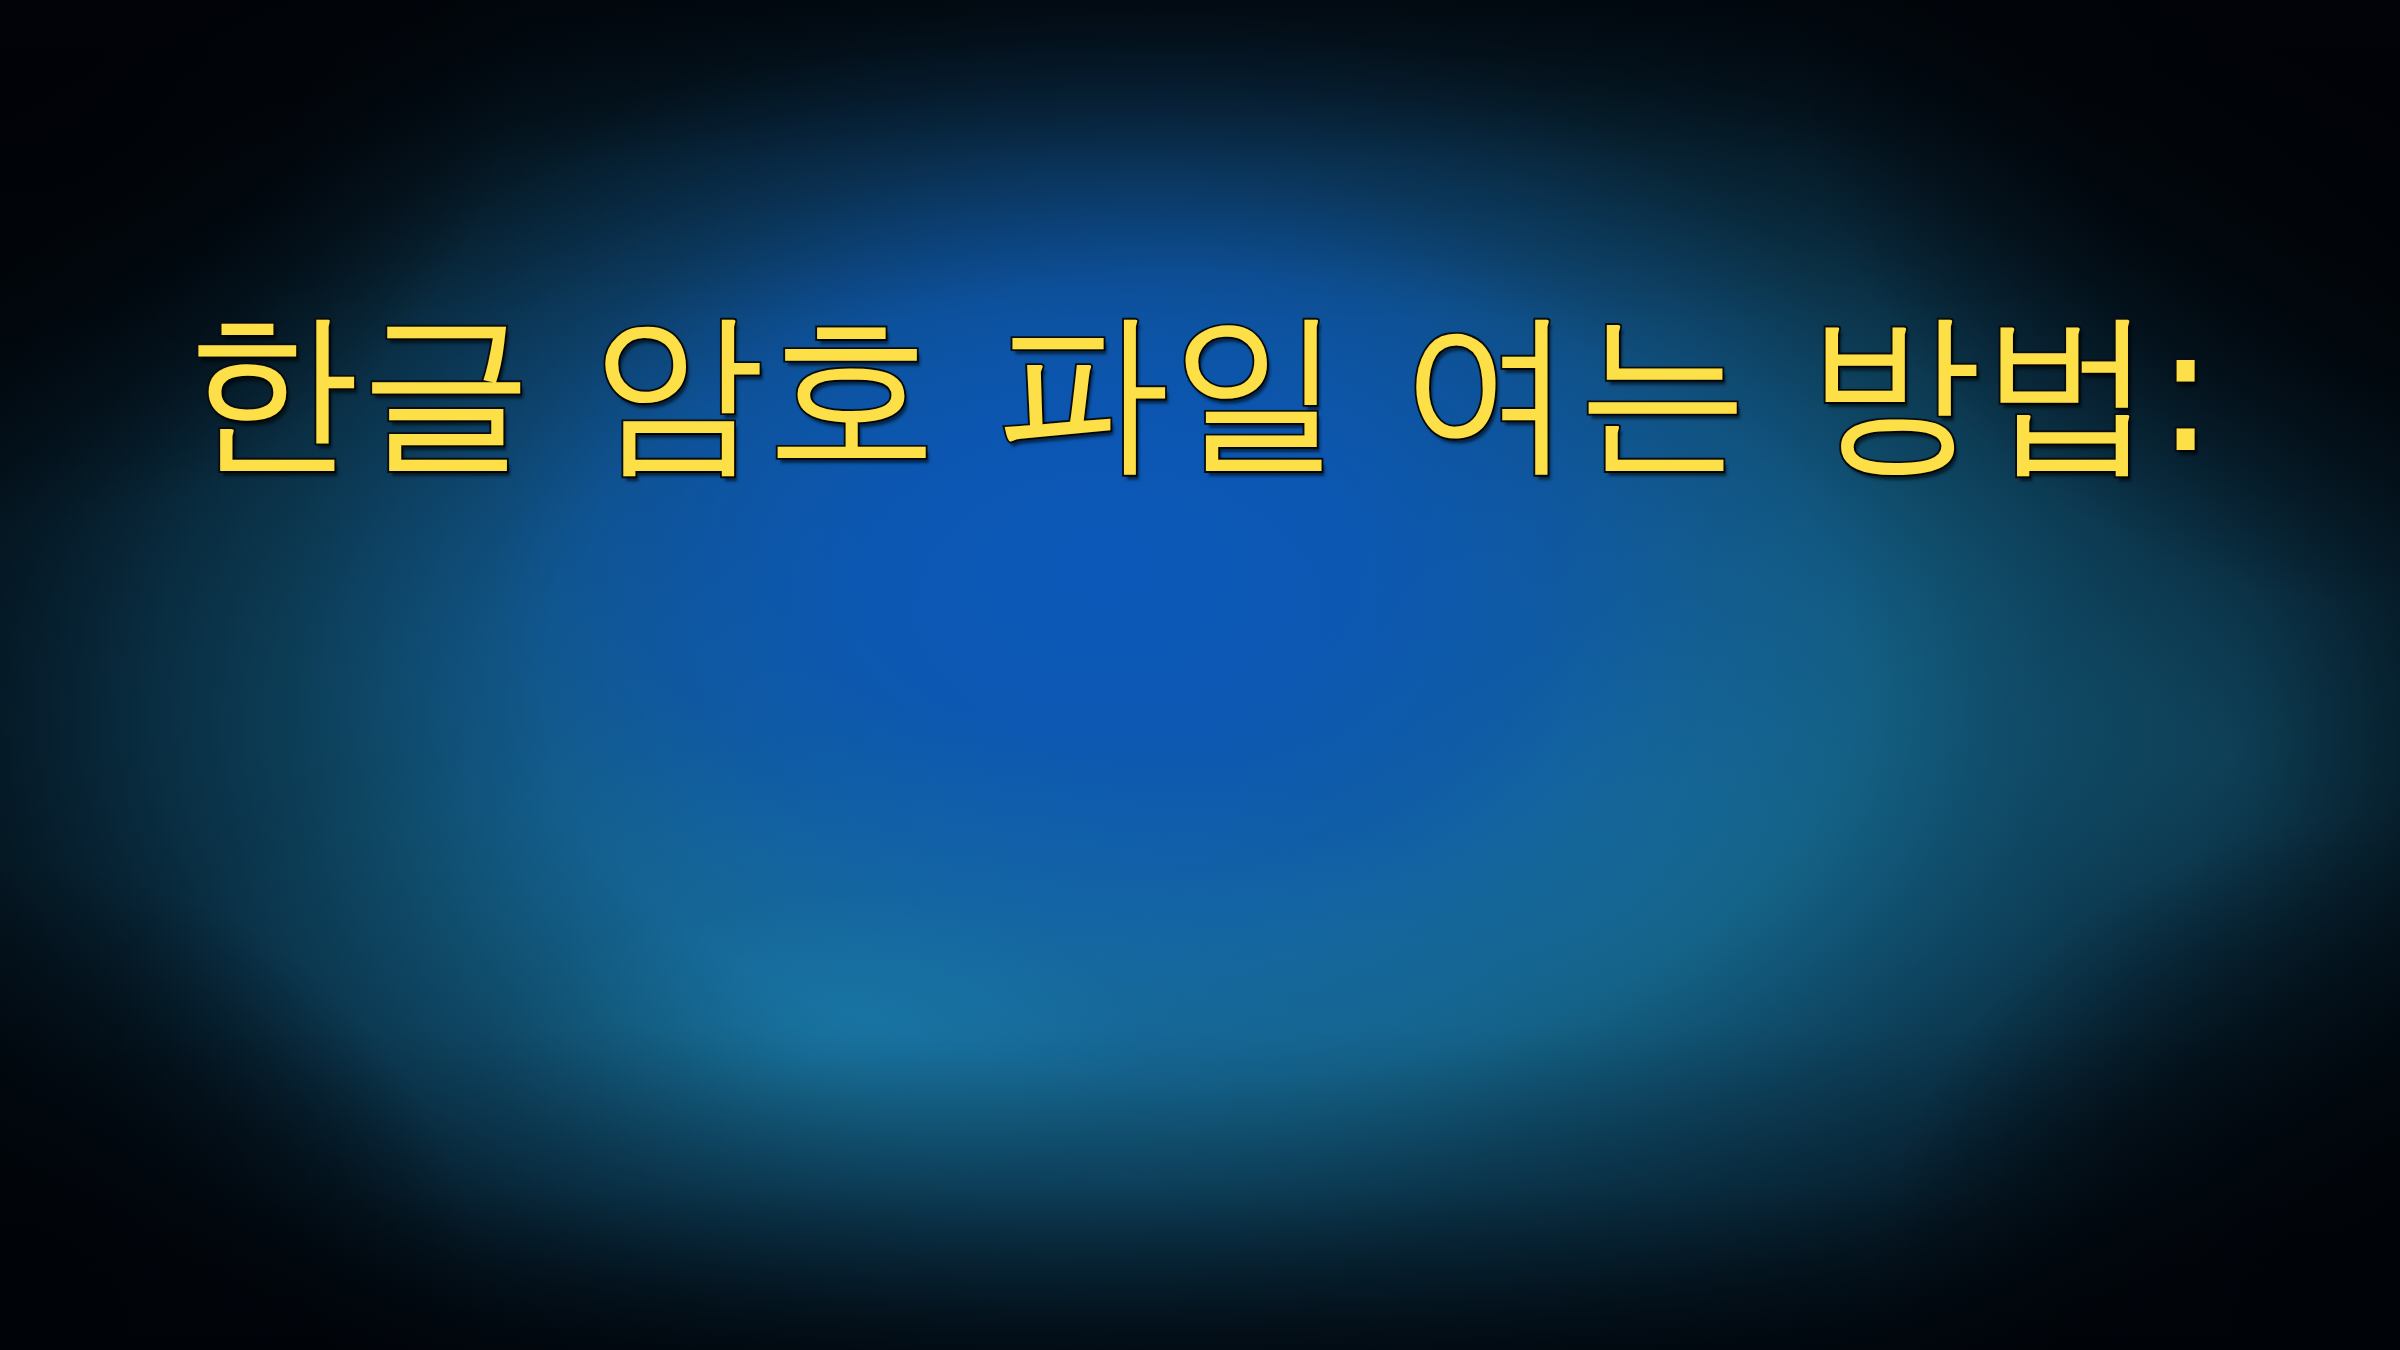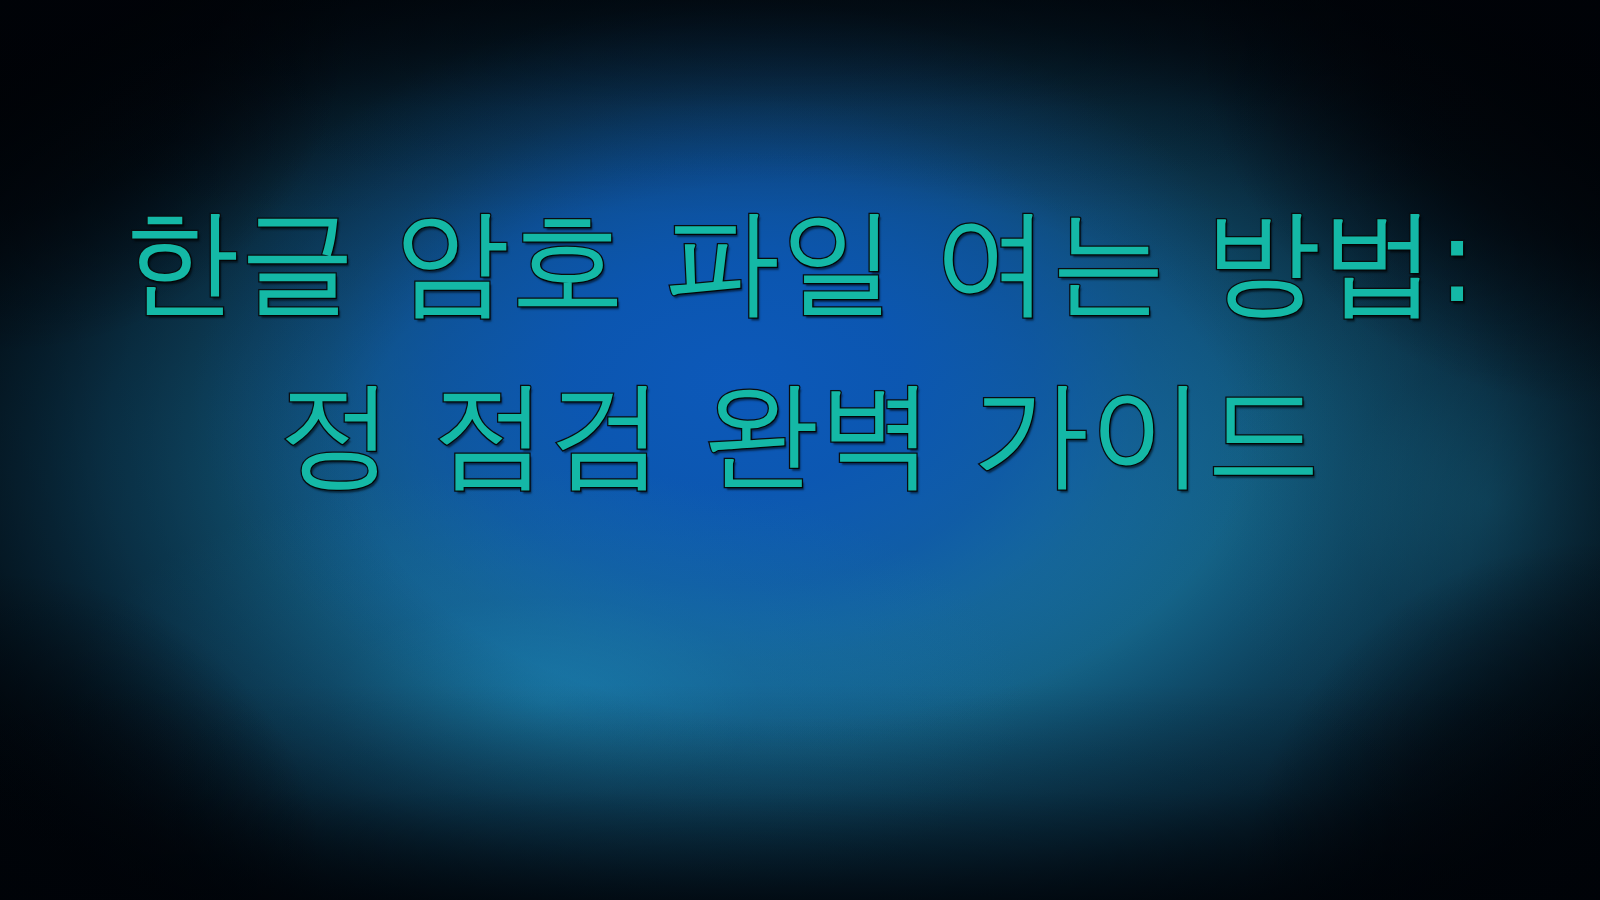--- a/index.html
+++ b/index.html
@@ -94,21 +94,21 @@
     left: 0;
     right: 0;
     top: 175px;
     display: flex;
     flex-direction: column;
     align-items: center;
     justify-content: center;
     z-index: 5;
   }
   .title-line {
-    color: #14b8a6;
+    color: #fde047;
     font-family: "DejaVu Sans", "Liberation Sans", sans-serif;
     font-size: 116px;
     font-weight: 400;
     line-height: 172px;
     letter-spacing: 0.5px;
     white-space: nowrap;
     text-align: center;
     
     -webkit-text-stroke: 2.5px #0c0f12;
     paint-order: stroke fill;
@@ -125,16 +125,15 @@
   <div class="bg-layer bg-teal"></div>
   <div class="bg-layer bg-core"></div>
   <div class="bg-layer bg-bloom"></div>
   <div class="bg-layer bg-bloom2"></div>
   <div class="bg-layer bg-vignette"></div>
   <div class="bg-layer bg-corners"></div>
   <div class="bg-layer bg-bands"></div>
 
   <div class="title-wrap">
     <div class="title-line">한글 암호 파일 여는 방법:</div>
-    <div class="title-line">정 점검 완벽 가이드</div>
   </div>
 
 </div>
 
 </body></html>

